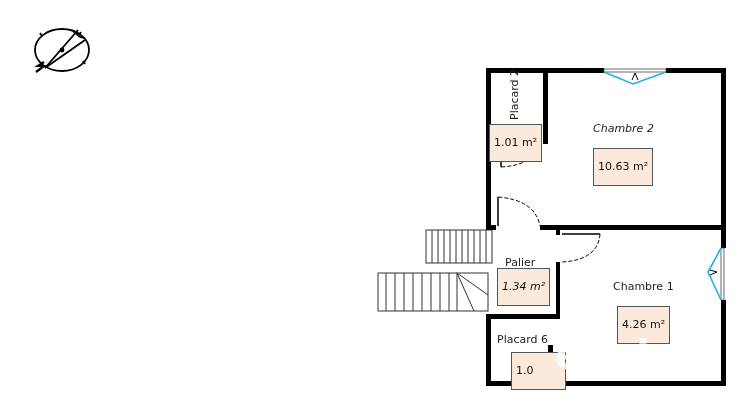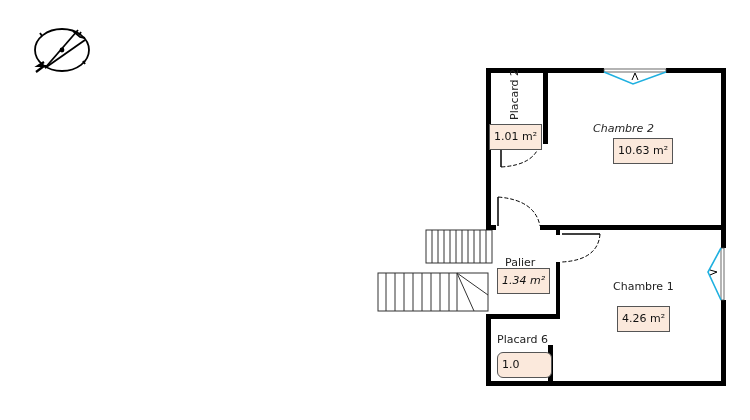--- a/index.html
+++ b/index.html
@@ -1,20 +1,20 @@
 <!DOCTYPE html>
 <html><head>
   <meta charset="utf-8">
   <style>
     html, body { margin: 0; padding: 0; background: #ffffff; }
     body { width: 750px; height: 420px; position: relative; overflow: hidden;
            font-family: "DejaVu Sans", "Liberation Sans", sans-serif; }
     svg { position: absolute; left: 0; top: 0; }
     .label-box { position: absolute; background: #fbe9dc; border: 1px solid #555;
-                 font-size: 11px; color: #111; padding: 5px 4px; line-height: 14px;
+                 font-size: 11px; color: #111; padding: 11px 4px; line-height: 14px;
                  white-space: nowrap; }
     .room-text { position: absolute; font-size: 11px; color: #222; white-space: nowrap; }
     .vertical { transform: rotate(-90deg); transform-origin: left top; }
     .watermark { position: absolute; left: 555px; top: 332px; font-size: 40px;
                  font-weight: bold; color: rgba(255,255,255,0.85); letter-spacing: 1px; }
   </style>
 </head>
 <body>
 
 <svg width="750" height="420" viewBox="0 0 750 420">
@@ -105,24 +105,24 @@
     <rect x="721" y="248" width="3" height="52" fill="#fff" stroke="#444" stroke-width="0.8"></rect>
     <polyline points="721,248 708,272 721,300" fill="none" stroke="#1fb0e0" stroke-width="1.6"></polyline>
     <path d="M710 270 L717 272 L710 275" fill="none" stroke="#000" stroke-width="1"></path>
   </g>
 </svg>
 
 <div class="room-text vertical" style="left:508px; top:120px;">Placard 2</div>
 <div class="label-box" style="left:489px; top:124px;">1.01 m²</div>
 
 <div class="room-text" style="left:593px; top:122px;font-style:italic;">Chambre 2</div>
-<div class="label-box" style="left:593px; top:138px;margin-left:20px;">10.63 m²</div>
+<div class="label-box" style="left:593px; top:148px;">10.63 m²</div>
 
 <div class="room-text" style="left:505px; top:256px;">Palier</div>
 <div class="label-box" style="left:497px; top:268px;font-style:italic;">1.34 m²</div>
 
 <div class="room-text" style="left:613px; top:280px;">Chambre 1</div>
 <div class="label-box" style="left:617px; top:306px;">4.26 m²</div>
 
 <div class="room-text" style="left:497px; top:333px;">Placard 6</div>
-<div class="label-box" style="left:497px; top:352px; width:45px;border-radius:6px;">1.0</div>
+<div class="label-box" style="left:511px; top:352px; width:45px;">1.0</div>
 
 <div class="watermark">ecoim</div>
 
 </body></html>

